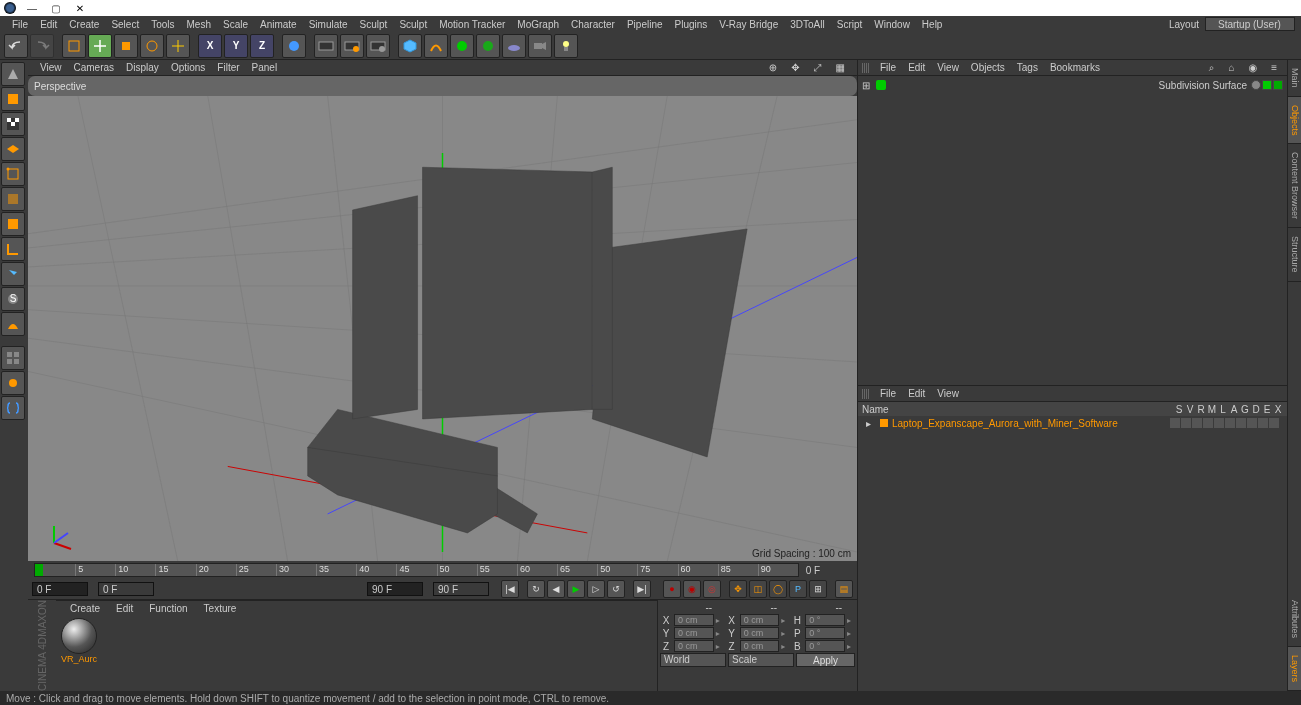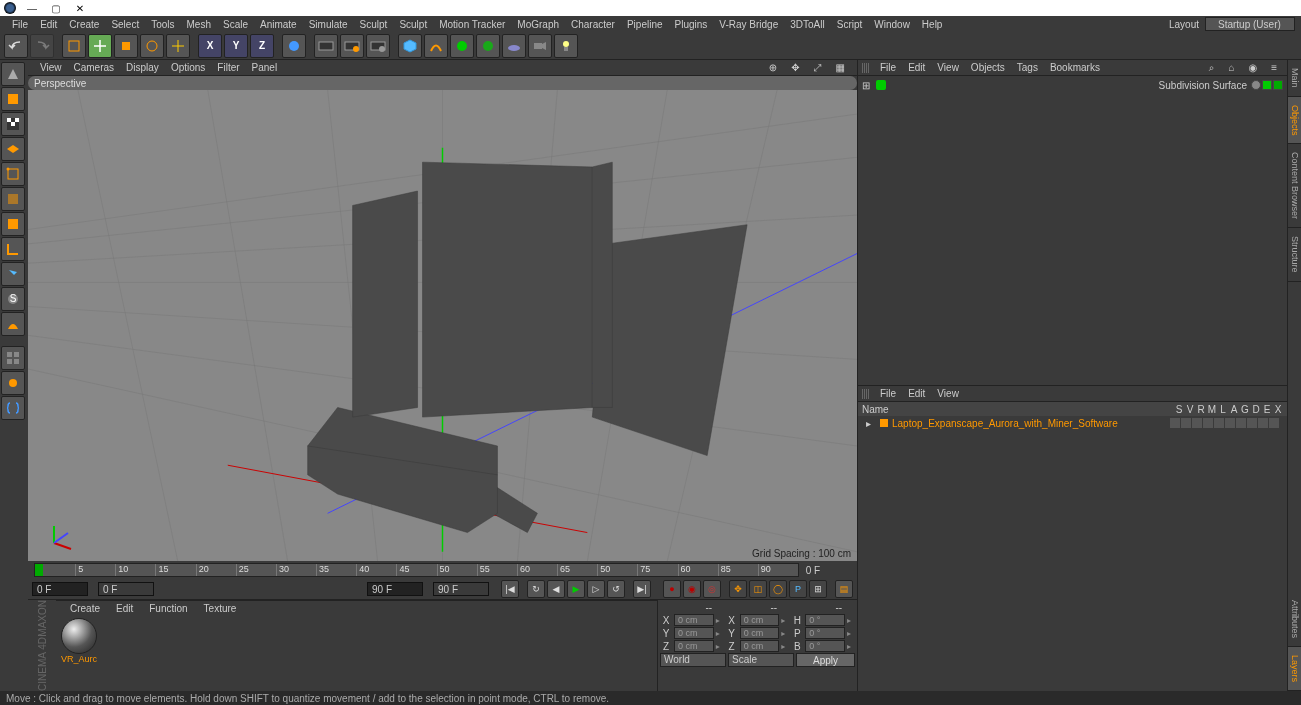--- a/index.html
+++ b/index.html
@@ -17,21 +17,21 @@
 .toolbar { height: 28px; background: #3a3a3a; display: flex; align-items: center; padding: 2px 4px; gap: 2px; border-bottom: 1px solid #222; }
 .tbtn { width: 24px; height: 24px; background: #555; border: 1px solid #222; border-radius: 2px; display: flex; align-items: center; justify-content: center; cursor: pointer; }
 .tsep { width: 4px; }
 .main { flex: 1; display: flex; min-height: 0; }
 .left-tools { width: 28px; background: #3a3a3a; display: flex; flex-direction: column; gap: 1px; padding: 2px 1px; }
 .lt { width: 24px; height: 24px; background: #555; border: 1px solid #222; border-radius: 2px; display: flex; align-items: center; justify-content: center; cursor: pointer; }
 .center { flex: 1; display: flex; flex-direction: column; background: #3a3a3a; min-width: 0; }
 .vp-menus { height: 16px; background: #3a3a3a; display: flex; align-items: center; padding: 0 6px; border-bottom: 1px solid #222; }
 .vp-menus span { padding: 0 6px; cursor: pointer; color: #ccc; }
 .vp-icons { margin-left: auto; display: flex; gap: 2px; }
-.vp-header { height: 14px; background: #666; color: #ddd; padding: 0 6px; display: flex; align-items: center; font-size: 10px; border-radius: 7px; }
+.vp-header { height: 20px; background: #666; color: #ddd; padding: 0 6px; display: flex; align-items: center; font-size: 10px; border-radius: 7px; }
 .viewport { flex: 1; background: #888; position: relative; overflow: hidden; }
 .grid-spacing { position: absolute; bottom: 2px; right: 6px; color: #222; font-size: 10px; }
 .axis-gizmo { position: absolute; bottom: 10px; left: 18px; width: 30px; height: 30px; }
 .timeline { height: 18px; background: #3a3a3a; display: flex; align-items: center; position: relative; padding: 0 30px 0 6px; }
 .timeline-track { flex: 1; height: 14px; background: #555; border: 1px solid #222; position: relative; }
 .timeline-marker { position: absolute; left: 0; top: 0; width: 8px; height: 100%; background: #0a0; }
 .timeline-ticks { position: absolute; inset: 0; display: flex; }
 .tick { flex: 1; border-left: 1px solid #777; color: #ddd; font-size: 9px; padding-left: 2px; }
 .timeline-end { width: 28px; text-align: center; color: #ccc; }
 .transport { height: 20px; background: #3a3a3a; display: flex; align-items: center; padding: 0 4px; gap: 2px; }

